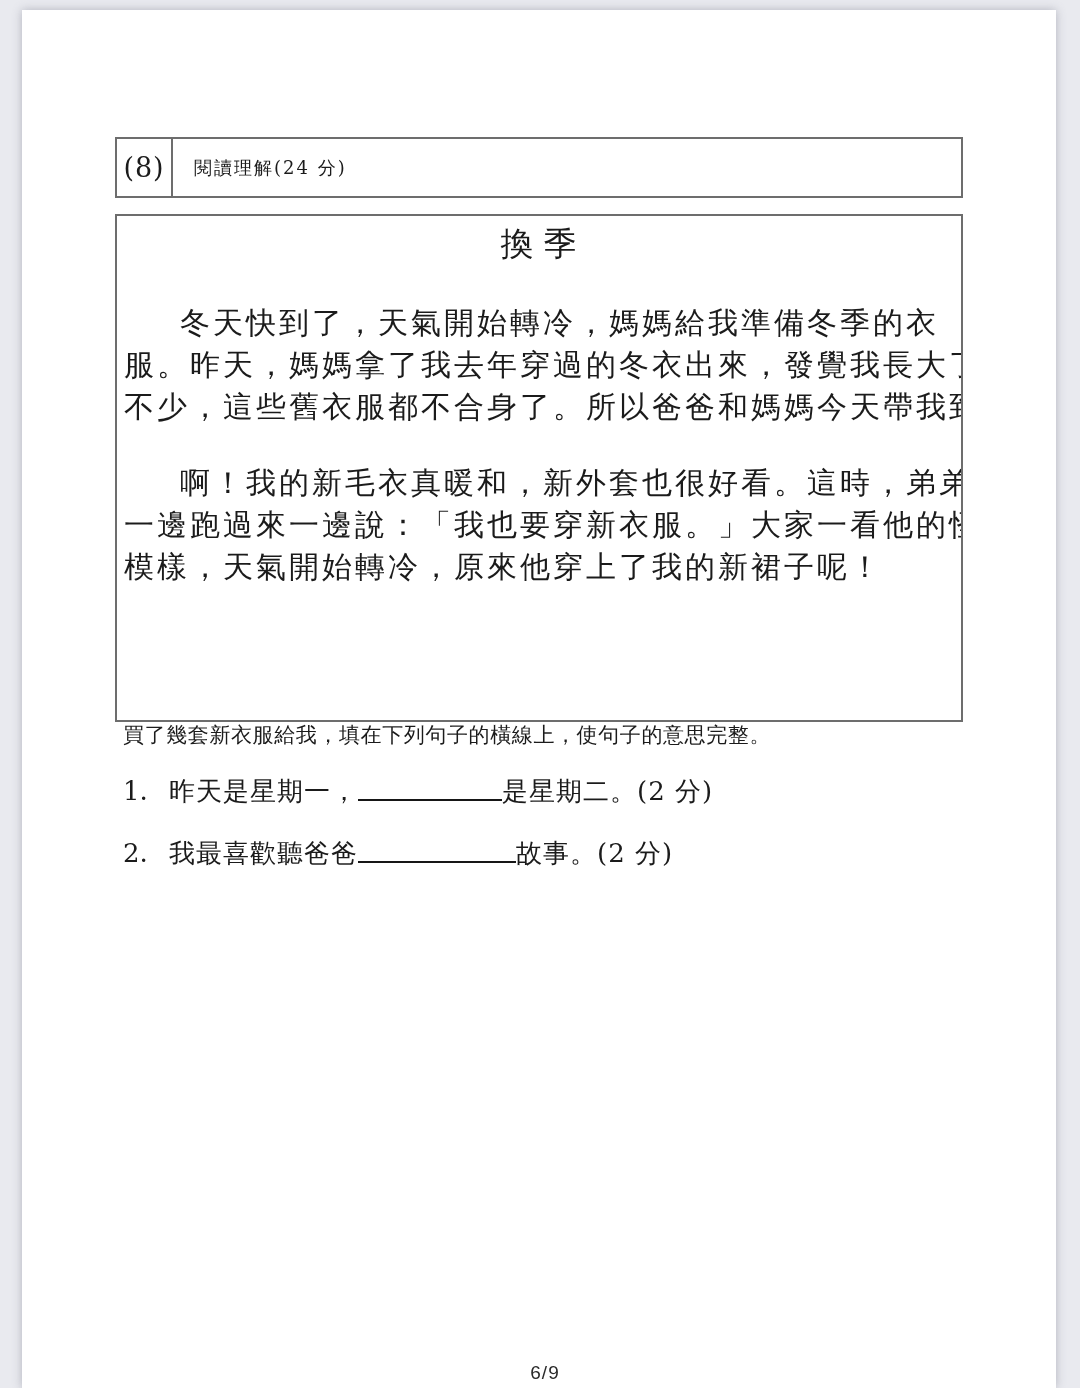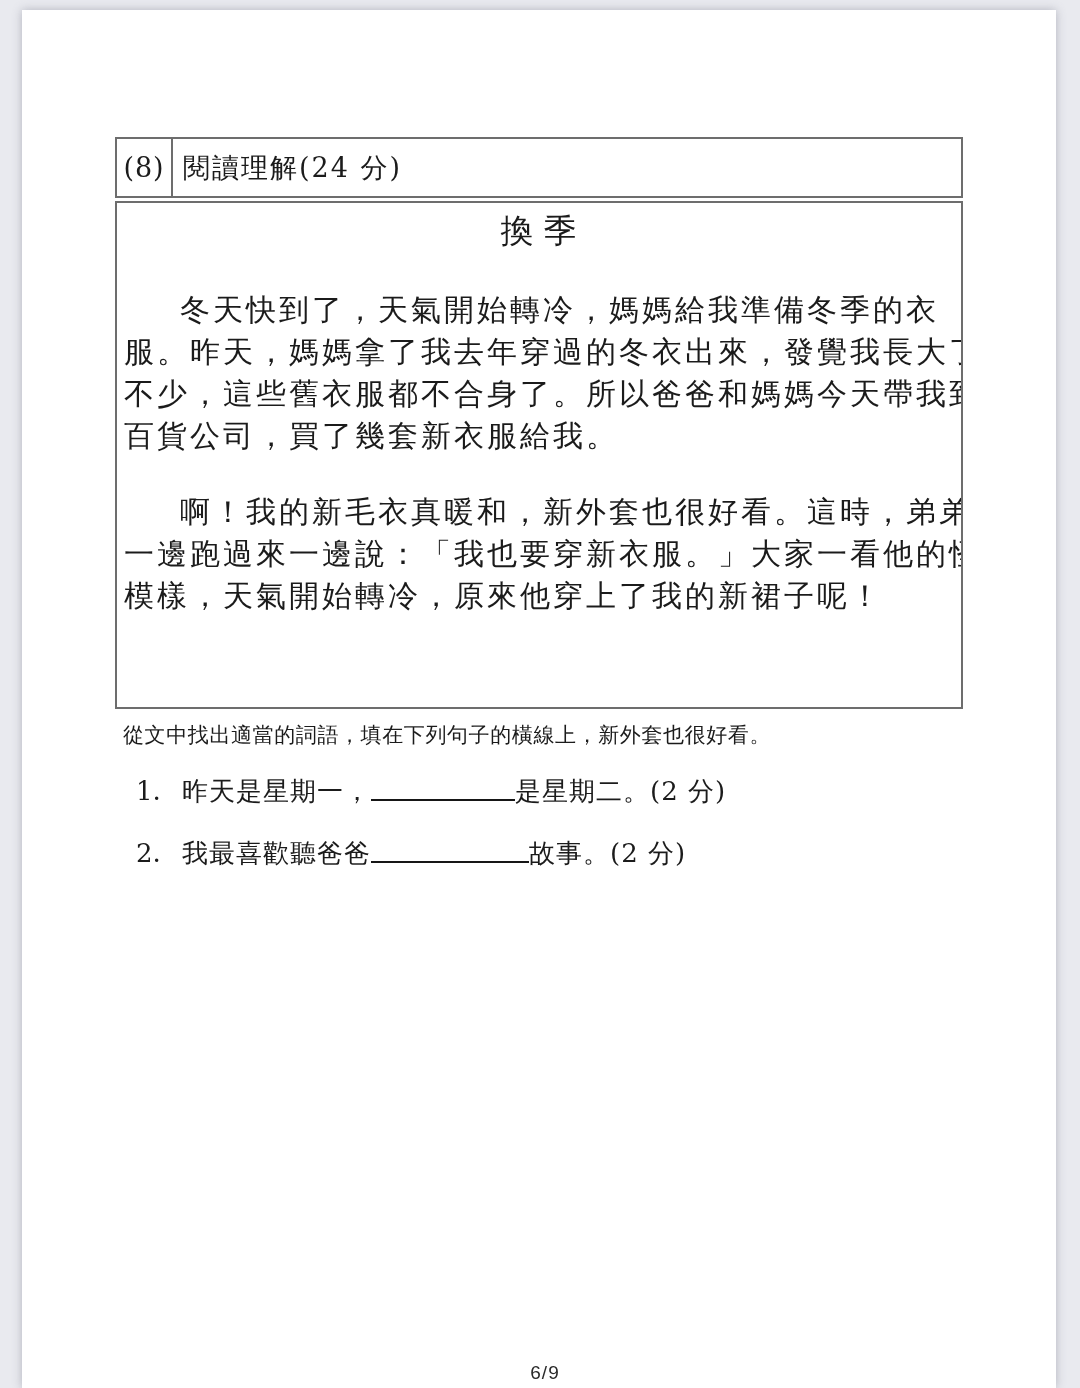--- a/index.html
+++ b/index.html
@@ -33,26 +33,26 @@
   .cell-num {
     width:56px;
     border-right:2px solid #6d6d6d;
     display:flex; align-items:center; justify-content:center;
     font-size:27px;
     letter-spacing:1px;
   }
   .cell-title {
     flex:1;
     display:flex; align-items:center;
-    padding-left:10px;
-    font-size:27px;
+    padding-left:21px;
+    font-size:18px;
     letter-spacing:2px;
   }
   .passage-box {
-    margin-top:3px;
+    margin-top:16px;
     border:2px solid #6d6d6d;
     height:508px;
     padding:4px 8px 16px 7px;
     overflow:hidden;
   }
   .passage-title {
     text-align:center;
     font-size:33px;
     letter-spacing:10px;
     line-height:44px;
@@ -69,21 +69,21 @@
   .instruction {
     position:absolute;
     left:101px; top:711px;
     font-size:21px;
     letter-spacing:0.6px;
     white-space:nowrap;
   }
   
   .question {
     position:absolute;
-    left:114px;
+    left:101px;
     font-size:26px;
     letter-spacing:1px;
     white-space:nowrap;
   }
   .q1 { top:761px; }
   .q2 { top:823px; }
   .q-num {
     display:inline-block;
     width:46px;
     letter-spacing:0;
@@ -121,34 +121,33 @@
       <div class="cell-title">閱讀理解(24 分)</div>
     </div>
 
     <div class="passage-box">
       <div class="passage-title">換季</div>
 
       <div class="para para-1">
         <div class="line indent">冬天快到了，天氣開始轉冷，媽媽給我準備冬季的衣</div>
         <div class="line">服。昨天，媽媽拿了我去年穿過的冬衣出來，發覺我長大了</div>
         <div class="line">不少，這些舊衣服都不合身了。所以爸爸和媽媽今天帶我到</div>
-        <div class="line">百貨公司，買了幾套新衣服給我。</div>
       </div>
 
 
       <div class="para para-3">
         <div class="line indent">啊！我的新毛衣真暖和，新外套也很好看。這時，弟弟</div>
         <div class="line">一邊跑過來一邊說：「我也要穿新衣服。」大家一看他的怪</div>
         <div class="line">模樣，天氣開始轉冷，原來他穿上了我的新裙子呢！</div>
       </div>
     </div>
 
   </div>
 
-  <div class="instruction">從文中找出適當的詞語，填在下列句子的橫線上，新外套也很好看。</div>
+  <div class="instruction">買了幾套新衣服給我，填在下列句子的橫線上，使句子的意思完整。</div>
 
   <div class="question q1">
     <span class="q-num">1.</span><span>昨天是星期一，</span><span class="blank blank-1"></span><span>是星期二。(2 分)</span>
   </div>
 
   <div class="question q2">
     <span class="q-num">2.</span><span>我最喜歡聽爸爸</span><span class="blank blank-2"></span><span>故事。(2 分)</span>
   </div>
 
   <div class="page-number">6/9</div>

